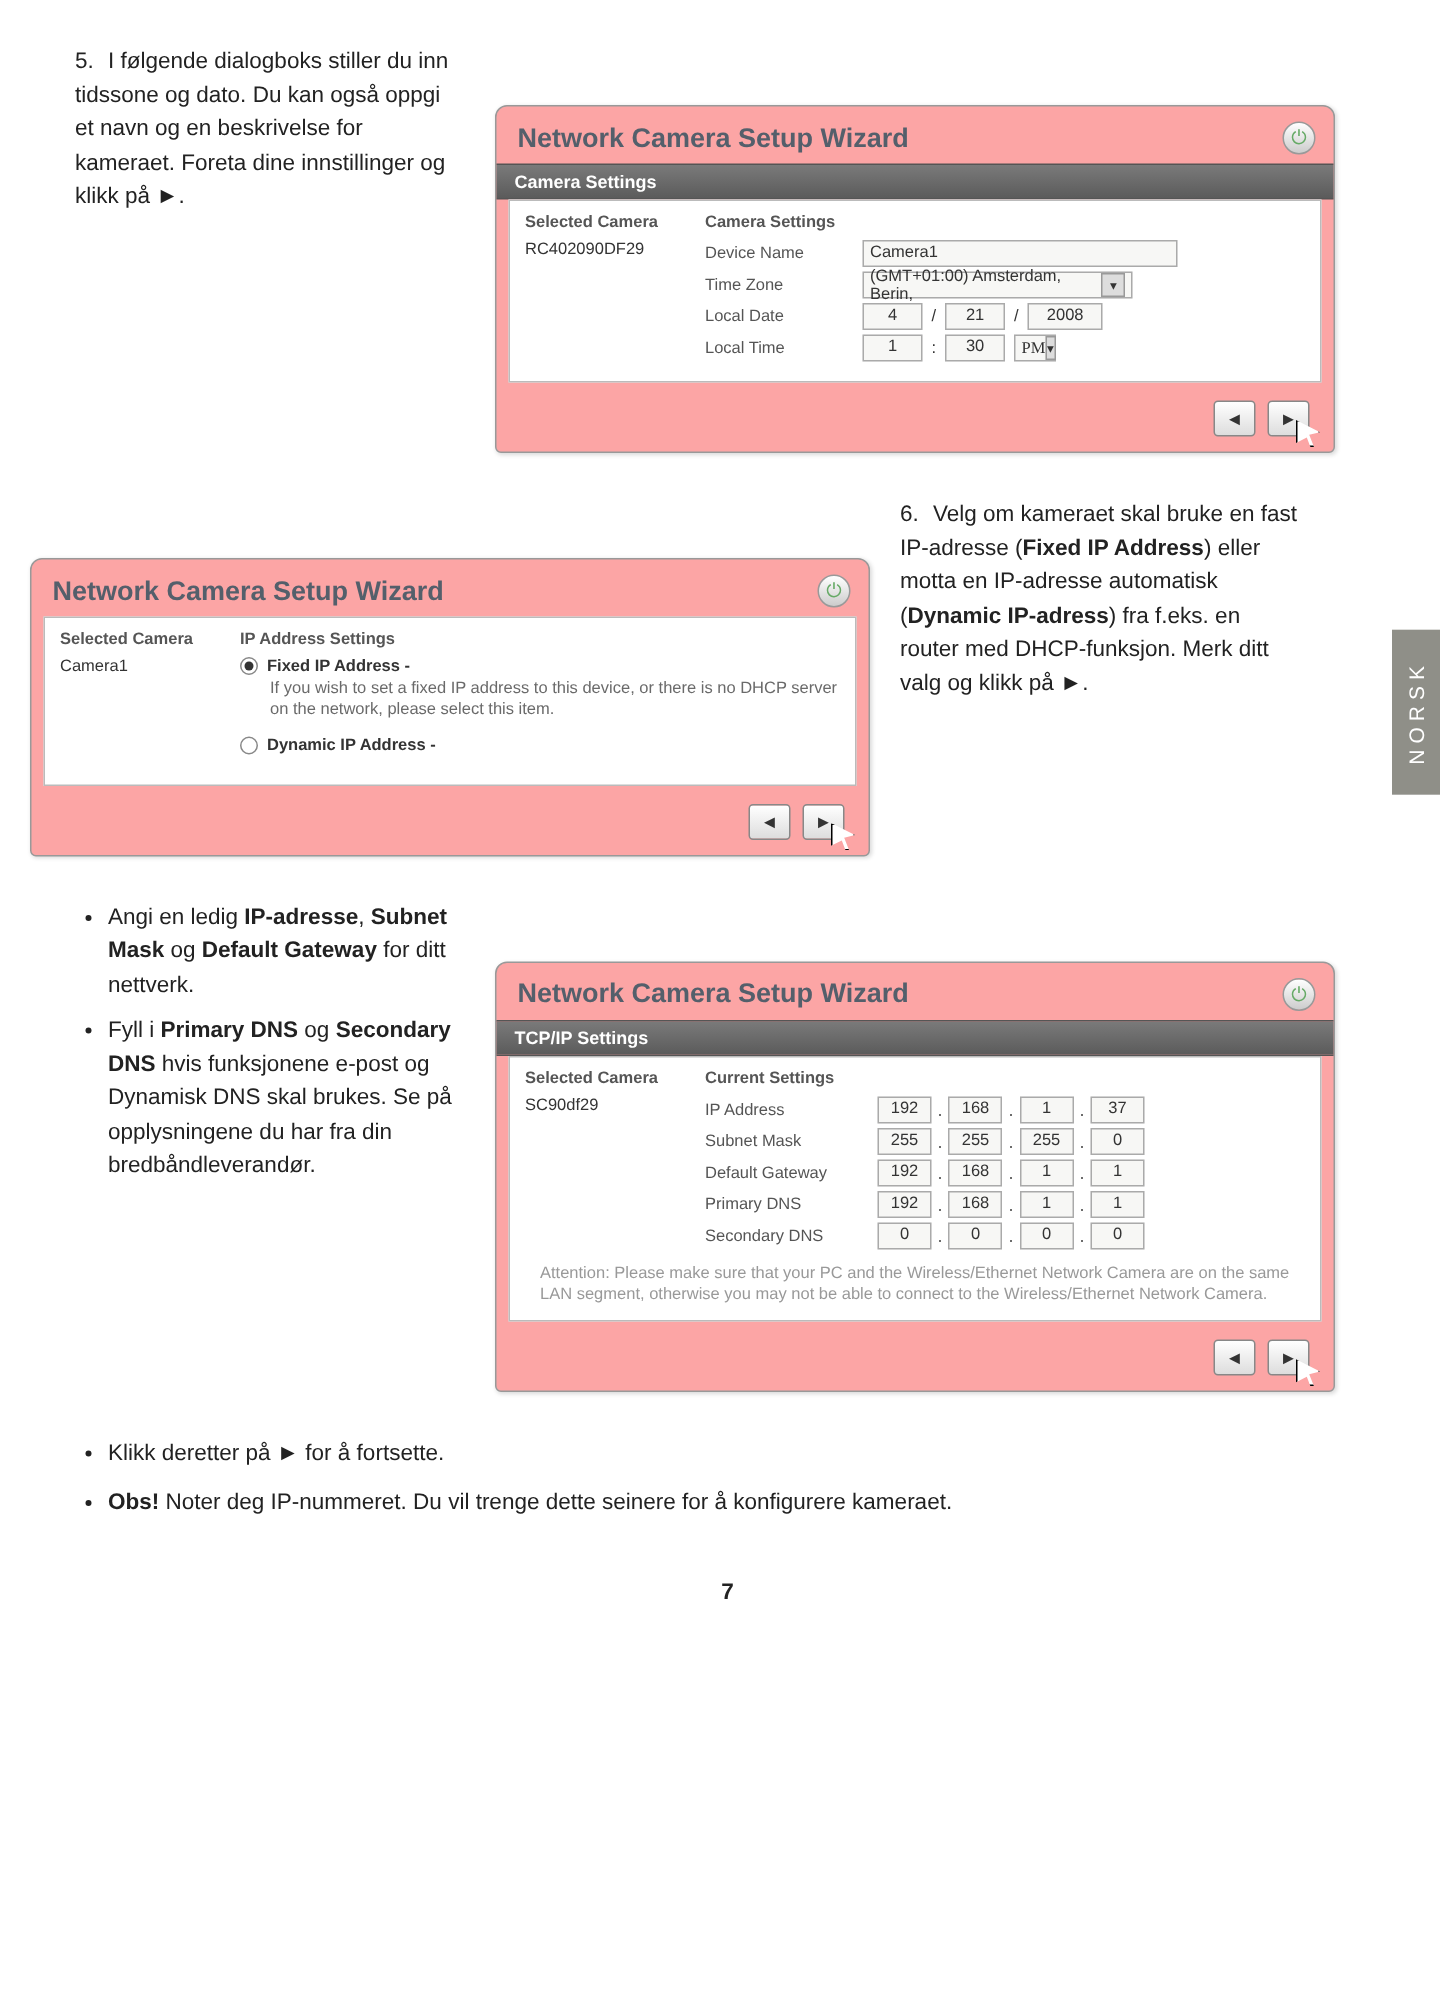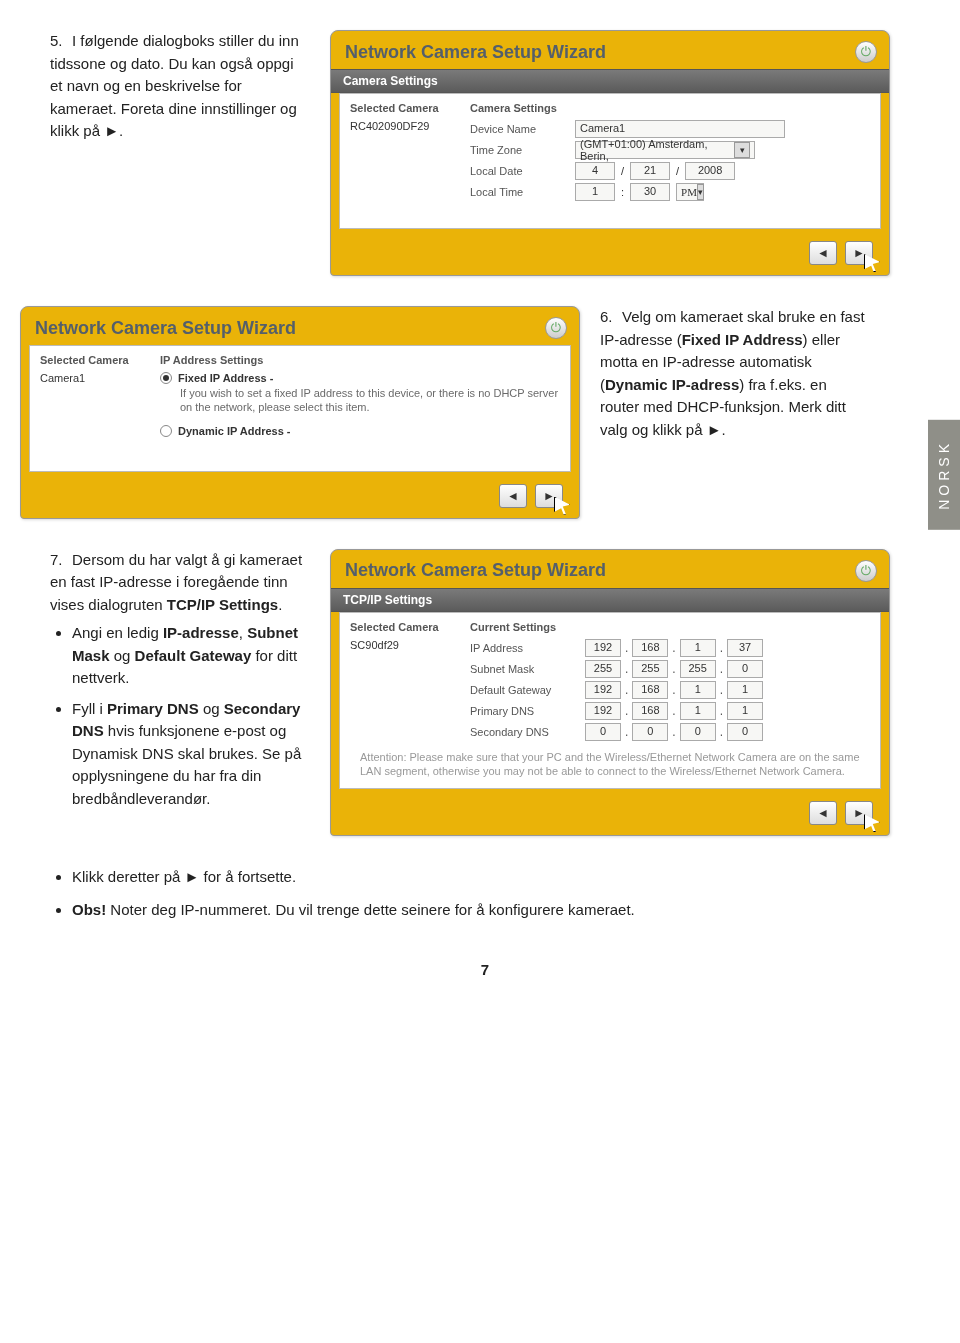--- a/index.html
+++ b/index.html
@@ -15,26 +15,27 @@
   .row { display: flex; gap: 20px; margin-bottom: 30px; }
   .instructions { flex: 0 0 260px; line-height: 1.5; }
   .instructions .num { display: inline-block; width: 22px; vertical-align: top; }
   .instructions p { margin-bottom: 6px; }
   .instructions ul { list-style: disc; padding-left: 22px; }
   .instructions li { margin-bottom: 8px; }
   .bold { font-weight: bold; }
 
   .wizard {
     width: 560px;
-    background: #eab308;
+    background: #fca5a5;
     border: 1px solid #999;
     border-radius: 8px 8px 4px 4px;
     font-size: 12px;
     color: #333;
     box-shadow: 1px 1px 3px rgba(0,0,0,0.15);
+    margin-top: 40px;
   }
   .wizard-titlebar {
     display: flex;
     align-items: center;
     justify-content: space-between;
     padding: 10px 12px 6px 14px;
   }
   .wizard-title {
     font-size: 18px;
     font-weight: bold;
@@ -55,21 +56,21 @@
     font-weight: bold;
     font-size: 12px;
     padding: 4px 12px;
     border-top: 1px solid #555;
     border-bottom: 1px solid #555;
   }
   .content-panel {
     background: #fff;
     margin: 0 8px 6px 8px;
     border: 1px solid #bbb;
-    padding: 8px 10px 24px 10px;
+    padding: 8px 10px 10px 10px;
   }
   .cols { display: flex; }
   .col-label { font-weight: bold; font-size: 11px; color: #555; margin-bottom: 6px; }
   .selected-col { width: 120px; }
   .settings-col { flex: 1; }
   .field-row { display: flex; align-items: center; margin: 3px 0; font-size: 11px; }
   .field-row .flabel { width: 105px; color: #555; }
   .inp {
     border: 1px solid #aaa;
     background: #f7f7f5;
@@ -247,21 +248,20 @@
     </div>
   </div>
 
   <div class="instructions" style="flex:0 0 270px;">
     <p><span class="num">6.</span><span><span>Velg om kameraet skal bruke en fast IP-adresse (</span><span class="bold">Fixed IP Address</span><span>) eller motta en IP-adresse automatisk (</span><span class="bold">Dynamic IP-adress</span><span>) fra f.eks. en router med DHCP-funksjon. Merk ditt valg og klikk på ►.</span></span></p>
   </div>
 </div>
 
 <div class="row">
   <div class="instructions">
-    <p><span class="num">7.</span><span><span>Dersom du har valgt å gi kameraet en fast IP-adresse i foregående tinn vises dialogruten </span><span class="bold">TCP/IP Settings</span><span>.</span></span></p>
     <ul>
       <li><span>Angi en ledig </span><span class="bold">IP-adresse</span><span>, </span><span class="bold">Subnet Mask</span><span> og </span><span class="bold">Default Gateway</span><span> for ditt nettverk.</span></li>
       <li><span>Fyll i </span><span class="bold">Primary DNS</span><span> og </span><span class="bold">Secondary DNS</span><span> hvis funksjonene e-post og Dynamisk DNS skal brukes. Se på opplysningene du har fra din bredbåndleverandør.</span></li>
     </ul>
   </div>
 
   <div class="wizard">
     <div class="wizard-titlebar">
       <div class="wizard-title">Network Camera Setup Wizard</div>
       <div class="power-icon">⏻</div>

